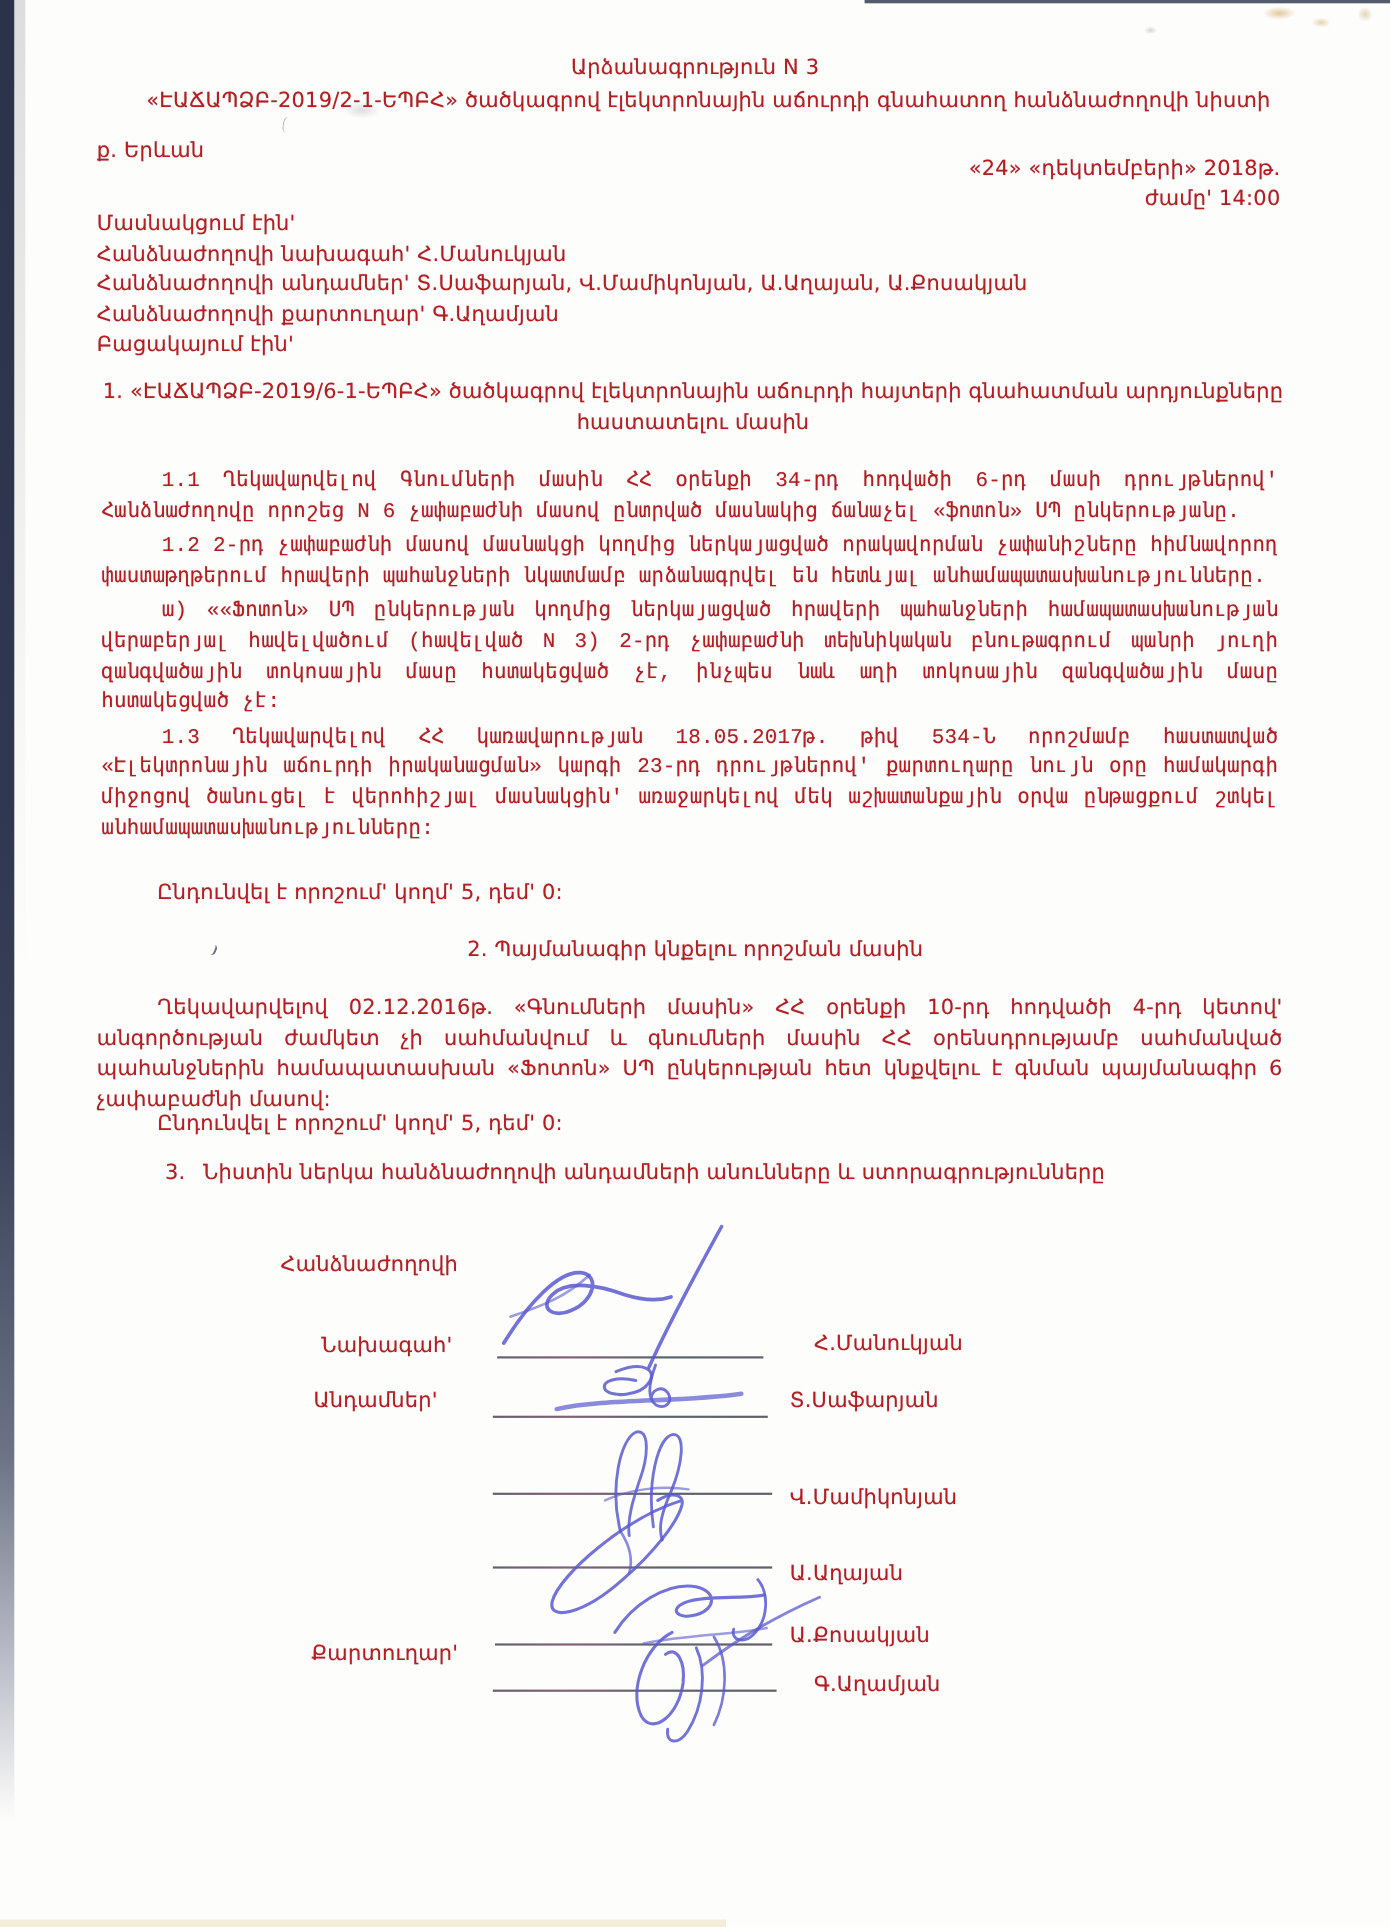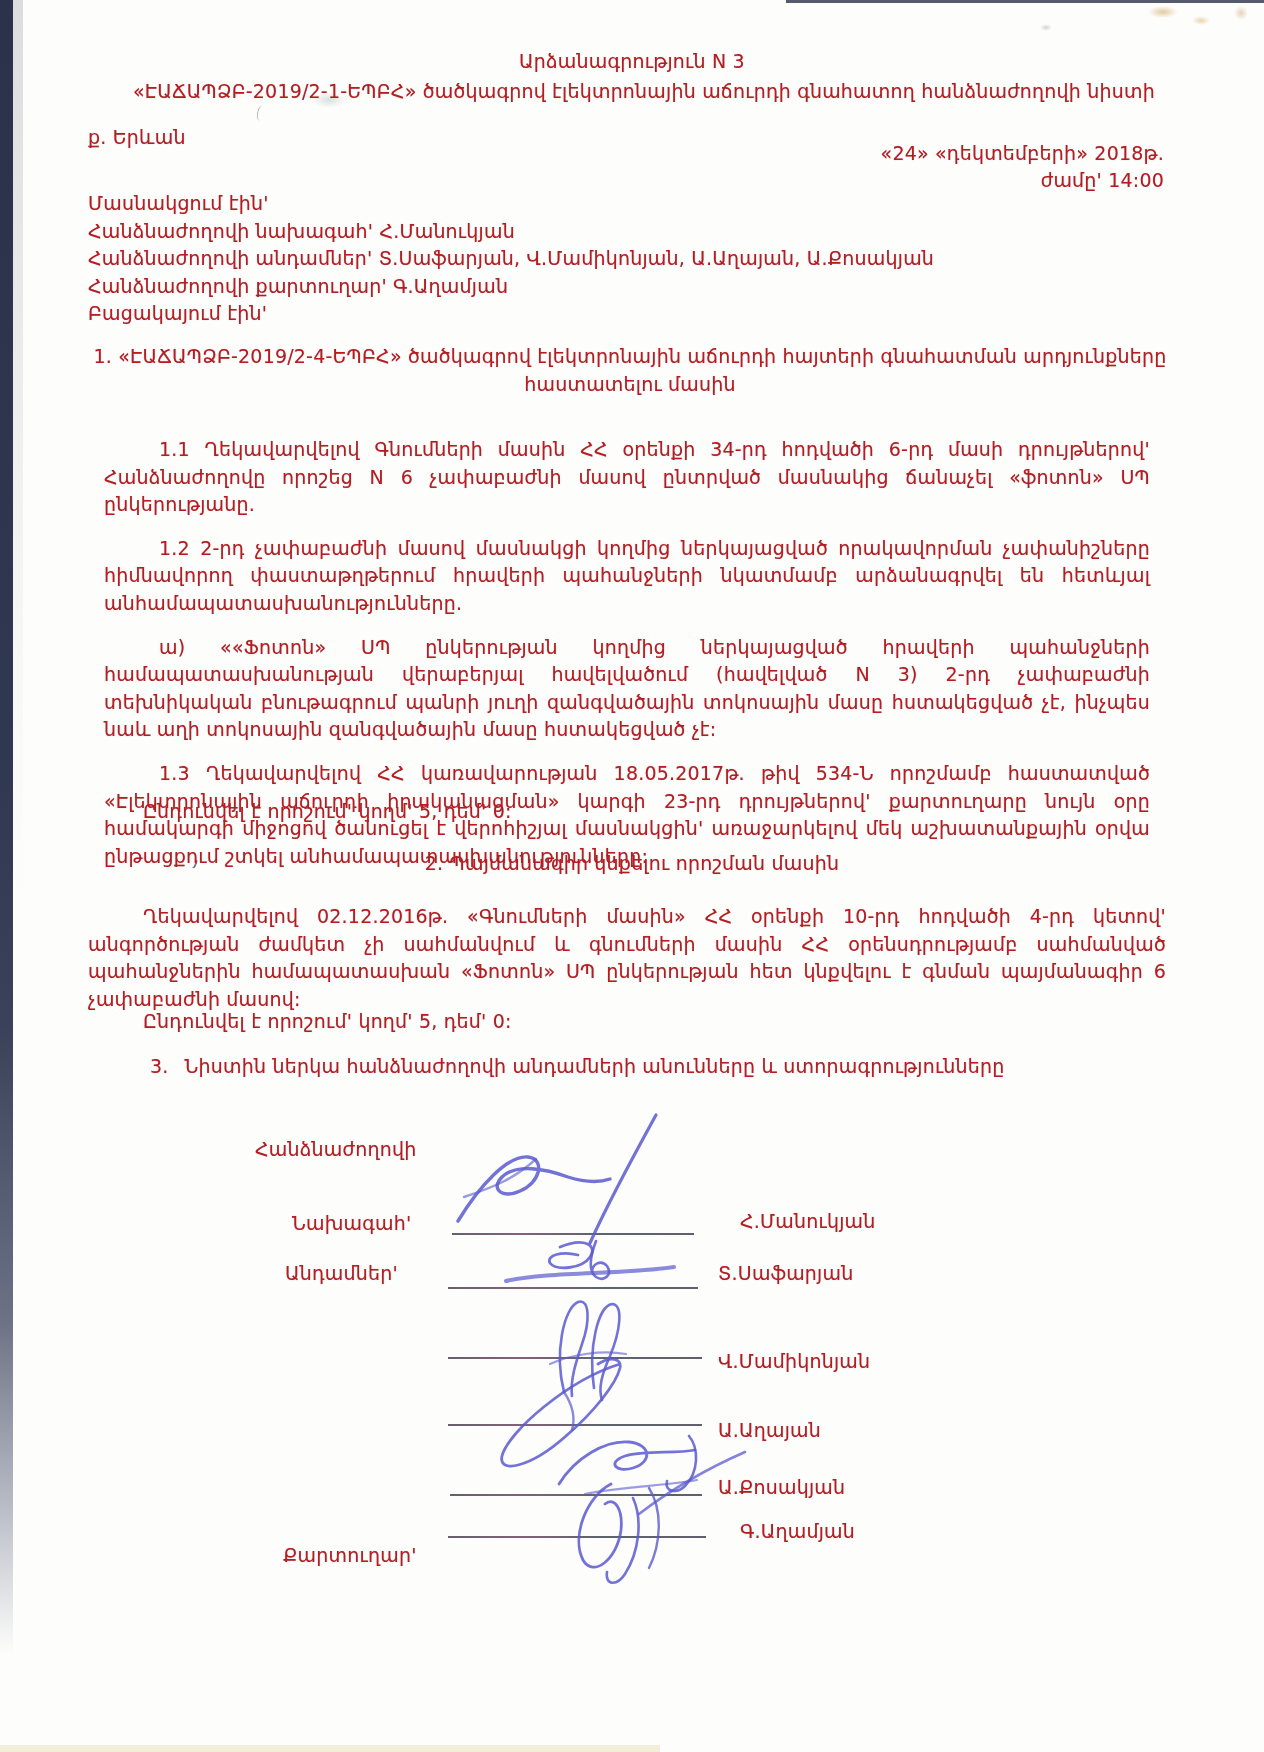--- a/index.html
+++ b/index.html
@@ -32,31 +32,31 @@
 
   
   .abs { position:absolute; }
   .title1 { top:50px;  left:0; width:100%; text-align:center; }
   .title2 { top:80px;  left:0; width:100%; text-align:center;padding-left:12px; }
   .place  { left:88px; top:126px; }
   .datetime { right:100px; top:140px; text-align:right; line-height:27px; }
   .participants { left:88px; top:190px; line-height:27.6px; }
   .s1-head { left:92px; top:343px; width:1076px; text-align:center; line-height:27.6px; }
   .body-text { left:88px; top:420px; width:1078px; text-align:justify; line-height:27.6px; }
-  .body-text p { margin:16px; text-indent:55px; }
+  .body-text p { margin:4px; text-indent:55px;font-family:Liberation Mono, monospace; }
   .decision1 { left:143px; top:800px; }
   .s2-head { left:0; top:852px; width:100%; text-align:center; }
   .s2-body { left:88px; top:903px; width:1078px; text-align:justify; line-height:27.6px; text-indent:55px; }
   .decision2 { left:143px; top:1010px; }
   .s3-head { left:150px; top:1055px; display:flex; }
   .s3-num { margin-right:16px; }
   .committee { left:255px; top:1138px; }
   .role-chair { left:292px; top:1212px; }
   .role-members { left:285px; top:1262px; }
-  .role-secretary { left:283px; top:1544px; }
+  .role-secretary { left:283px; top:1492px; }
 
   .sig-line { position:absolute; height:2px; opacity:.85;
     background:linear-gradient(90deg,#4a4553,#6e4660 28%,#3f4a52 62%,#474352); }
   .l1 { left:452px; top:1233px; width:242px; }
   .l2 { left:448px; top:1287px; width:250px; }
   .l3 { left:448px; top:1357px; width:254px; }
   .l4 { left:448px; top:1424px; width:254px; }
   .l5 { left:450px; top:1494px; width:252px; }
   .l6 { left:448px; top:1536px; width:258px; }
 
@@ -100,21 +100,21 @@
   </div>
 
   <div class="abs participants">
     <div class="txt">Մասնակցում էին'</div>
     <div class="txt">Հանձնաժողովի նախագահ' Հ.Մանուկյան</div>
     <div class="txt">Հանձնաժողովի անդամներ' Տ.Սաֆարյան, Վ.Մամիկոնյան, Ա.Աղայան, Ա.Քոսակյան</div>
     <div class="txt">Հանձնաժողովի քարտուղար' Գ.Աղամյան</div>
     <div class="txt">Բացակայում էին'</div>
   </div>
 
-  <div class="abs s1-head txt">1. «ԷԱՃԱՊՁԲ-2019/2-4-ԵՊԲՀ» ծածկագրով էլեկտրոնային աճուրդի հայտերի գնահատման արդյունքները հաստատելու մասին</div>
+  <div class="abs s1-head txt">1. «ԷԱՃԱՊՁԲ-2019/6-1-ԵՊԲՀ» ծածկագրով էլեկտրոնային աճուրդի հայտերի գնահատման արդյունքները հաստատելու մասին</div>
 
   <div class="abs body-text">
     <p class="txt">1.1 Ղեկավարվելով Գնումների մասին ՀՀ օրենքի 34-րդ հոդվածի 6-րդ մասի դրույթներով' Հանձնաժողովը որոշեց N 6 չափաբաժնի մասով ընտրված մասնակից ճանաչել «ֆոտոն» ՍՊ ընկերությանը.</p>
     <p class="txt">1.2 2-րդ չափաբաժնի մասով մասնակցի կողմից ներկայացված որակավորման չափանիշները հիմնավորող փաստաթղթերում հրավերի պահանջների նկատմամբ արձանագրվել են հետևյալ անհամապատասխանությունները.</p>
     <p class="txt">ա) ««Ֆոտոն» ՍՊ ընկերության կողմից ներկայացված հրավերի պահանջների համապատասխանության վերաբերյալ հավելվածում (հավելված N 3) 2-րդ չափաբաժնի տեխնիկական բնութագրում պանրի յուղի զանգվածային տոկոսային մասը հստակեցված չէ, ինչպես նաև աղի տոկոսային զանգվածային մասը հստակեցված չէ:</p>
     <p class="txt">1.3 Ղեկավարվելով ՀՀ կառավարության 18.05.2017թ. թիվ 534-Ն որոշմամբ հաստատված «Էլեկտրոնային աճուրդի իրականացման» կարգի 23-րդ դրույթներով' քարտուղարը նույն օրը համակարգի միջոցով ծանուցել է վերոհիշյալ մասնակցին' առաջարկելով մեկ աշխատանքային օրվա ընթացքում շտկել անհամապատասխանությունները:</p>
   </div>
 
   <div class="abs decision1 txt">Ընդունվել է որոշում' կողմ' 5, դեմ' 0:</div>
 

